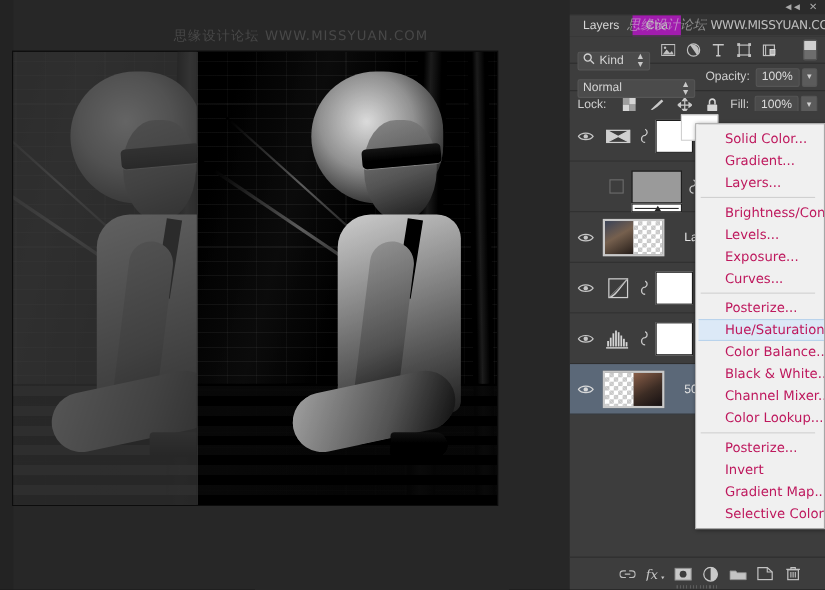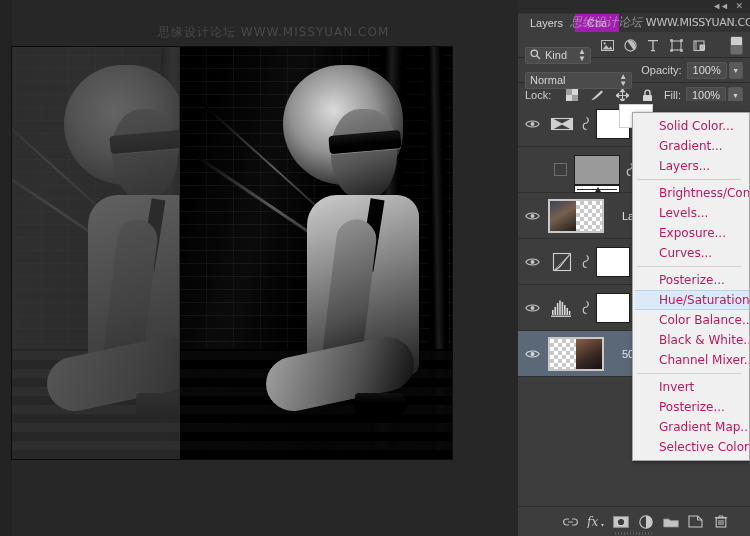--- a/index.html
+++ b/index.html
@@ -505,20 +505,21 @@
     <div class="mi">Brightness/Cont</div>
     <div class="mi">Levels...</div>
     <div class="mi">Exposure...</div>
     <div class="mi">Curves...</div>
     <div class="sep"></div>
     <div class="mi">Posterize...</div>
     <div class="mi hl">Hue/Saturation...</div>
     <div class="mi">Color Balance...</div>
     <div class="mi">Black &amp; White...</div>
     <div class="mi">Channel Mixer...</div>
+    <div class="mi">Color Lookup...</div>
     <div class="sep"></div>
+    <div class="mi">Posterize...</div>
     <div class="mi">Invert</div>
-    <div class="mi">Posterize...</div>
     <div class="mi">Gradient Map...</div>
     <div class="mi">Selective Color...</div>
   </div>
 
 </div>
 
 </body></html>

